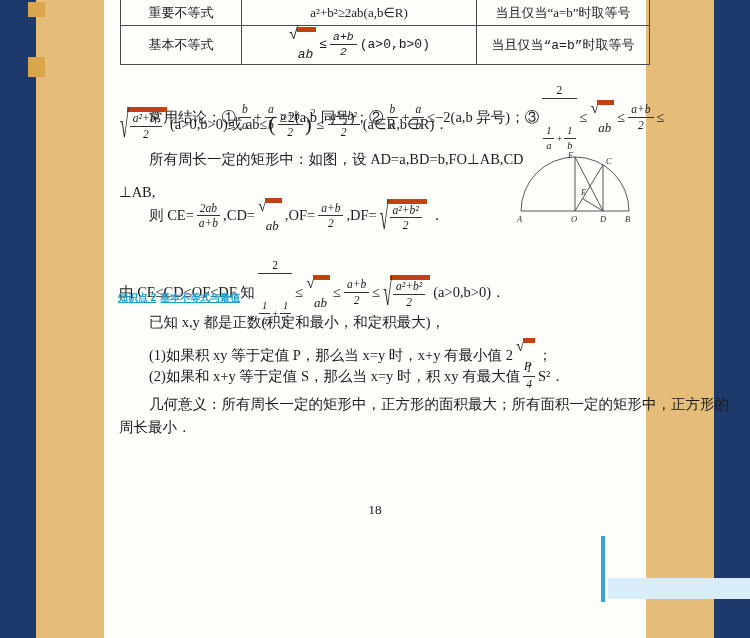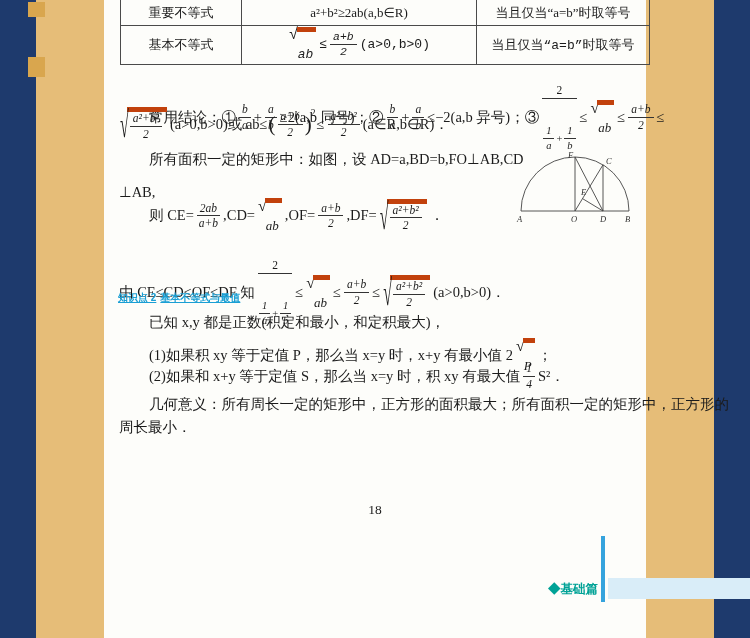--- a/index.html
+++ b/index.html
@@ -115,21 +115,21 @@
       <span class="t">(a&gt;0,b&gt;0)或 ab≤</span>
       <span class="bigp">(</span>
       <span class="fr"><span class="nu">a+b</span><span class="de">2</span></span>
       <span class="bigp">)</span><sup class="psup">2</sup>
       <span class="t">≤</span>
       <span class="fr"><span class="nu">a²+b²</span><span class="de">2</span></span>
       <span class="t">(a∈R,b∈R)．</span>
     </div>
 
     <div class="mline" style="left:44px;top:150px;">
-      <span class="t">所有面积一定的矩形中：如图，设 AD=a,BD=b,FO⊥AB,CD</span>
+      <span class="t">所有周长一定的矩形中：如图，设 AD=a,BD=b,FO⊥AB,CD</span>
     </div>
     <div class="mline" style="left:14px;top:184px;">
       <span class="t">⊥AB,</span>
     </div>
 
     <div class="mline" style="left:44px;top:198px;">
       <span class="t">则 CE=</span>
       <span class="fr"><span class="nu">2ab</span><span class="de">a+b</span></span>
       <span class="t">,CD=</span>
       <span class="sq"><span class="rd">√</span><span class="bar">ab</span></span>
@@ -202,14 +202,13 @@
     </div>
     <div class="mline" style="left:14px;top:418px;">
       <span class="t">周长最小．</span>
     </div>
 
   </div>
 
   <div class="pageno">18</div>
   <div class="band"></div>
   <div class="vbar"></div>
-  <div class="footer-tag">◆基础篇</div>
 </div>
 
 </body></html>

